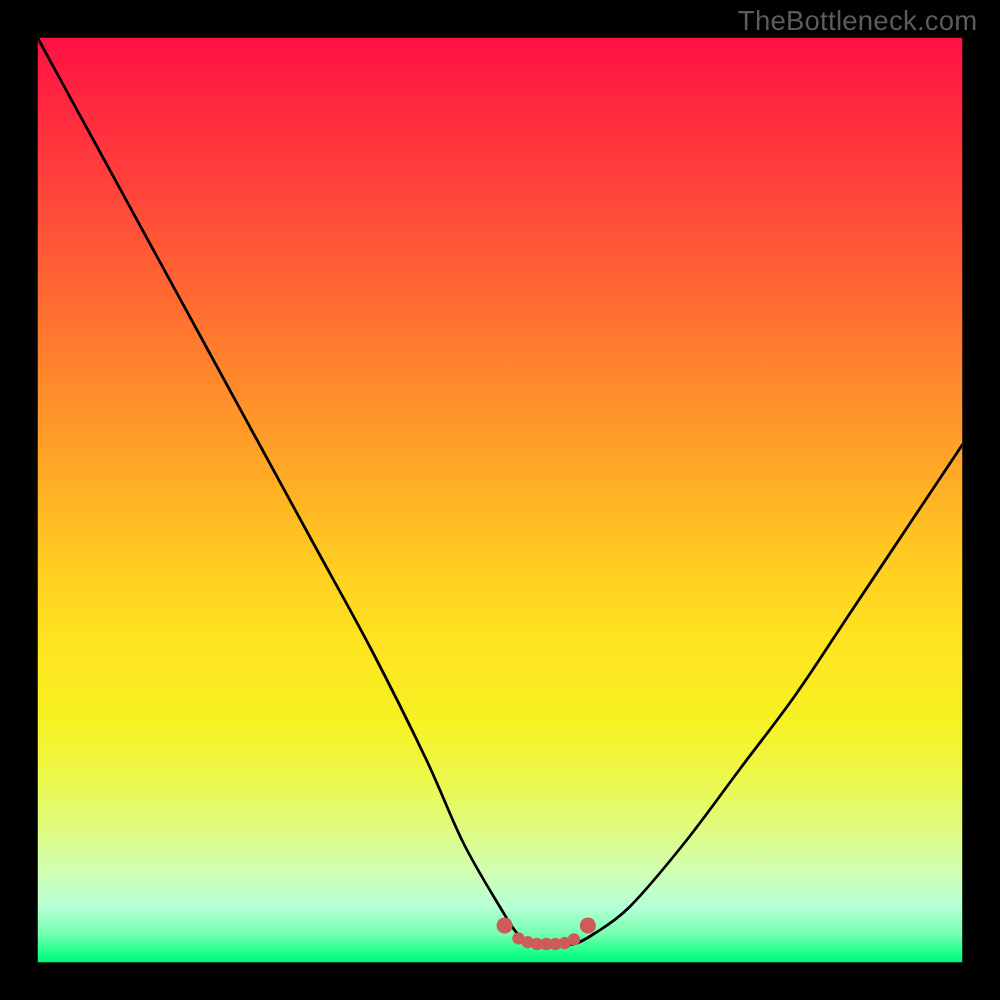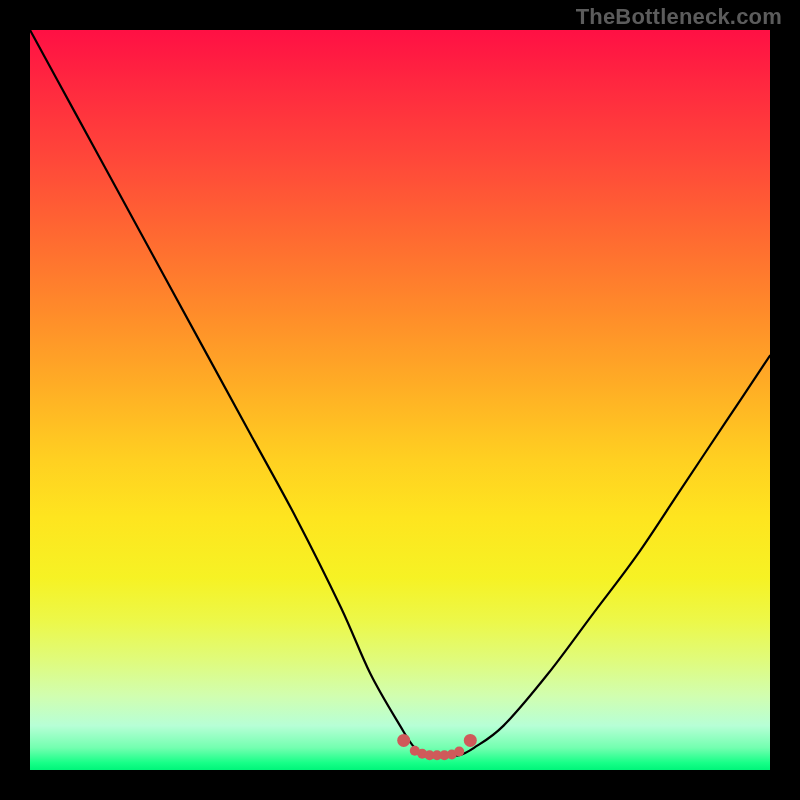--- a/index.html
+++ b/index.html
@@ -18,21 +18,21 @@
     width: 800px;
     height: 800px;
     background: #000;
   }
   .watermark {
     position: absolute;
     top: 4px;
     right: 18px;
     color: #5c5c5c;
     font-size: 22px;
-    font-weight: 700;
+    font-weight: 400;
     letter-spacing: 0.2px;
   }
   .plot {
     position: absolute;
     top: 30px;
     left: 30px;
     width: 740px;
     height: 740px;
     overflow: hidden;
   }

